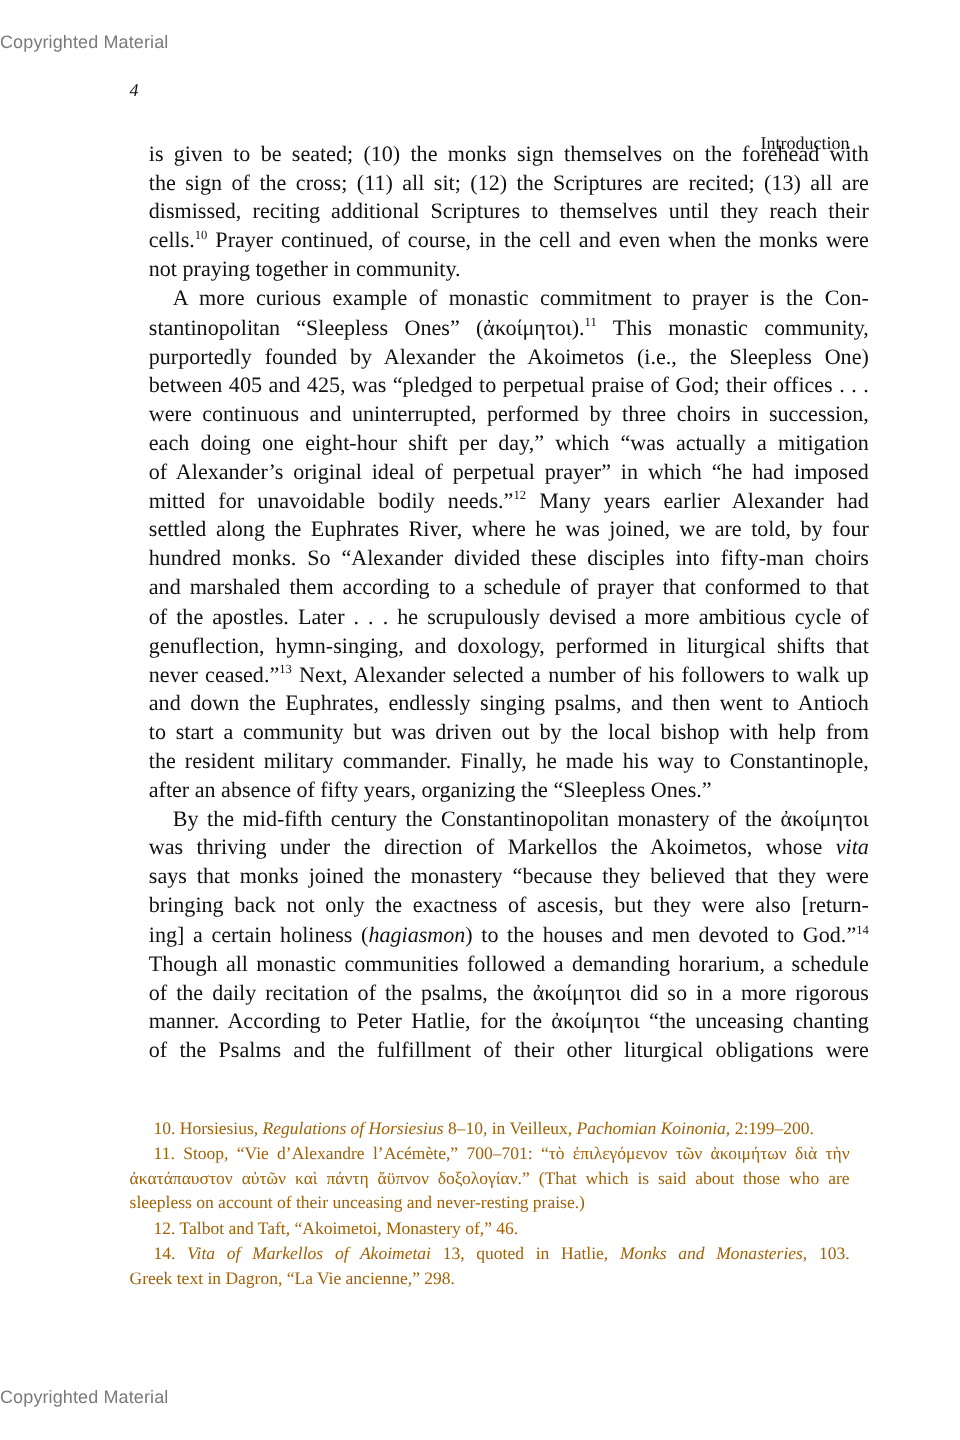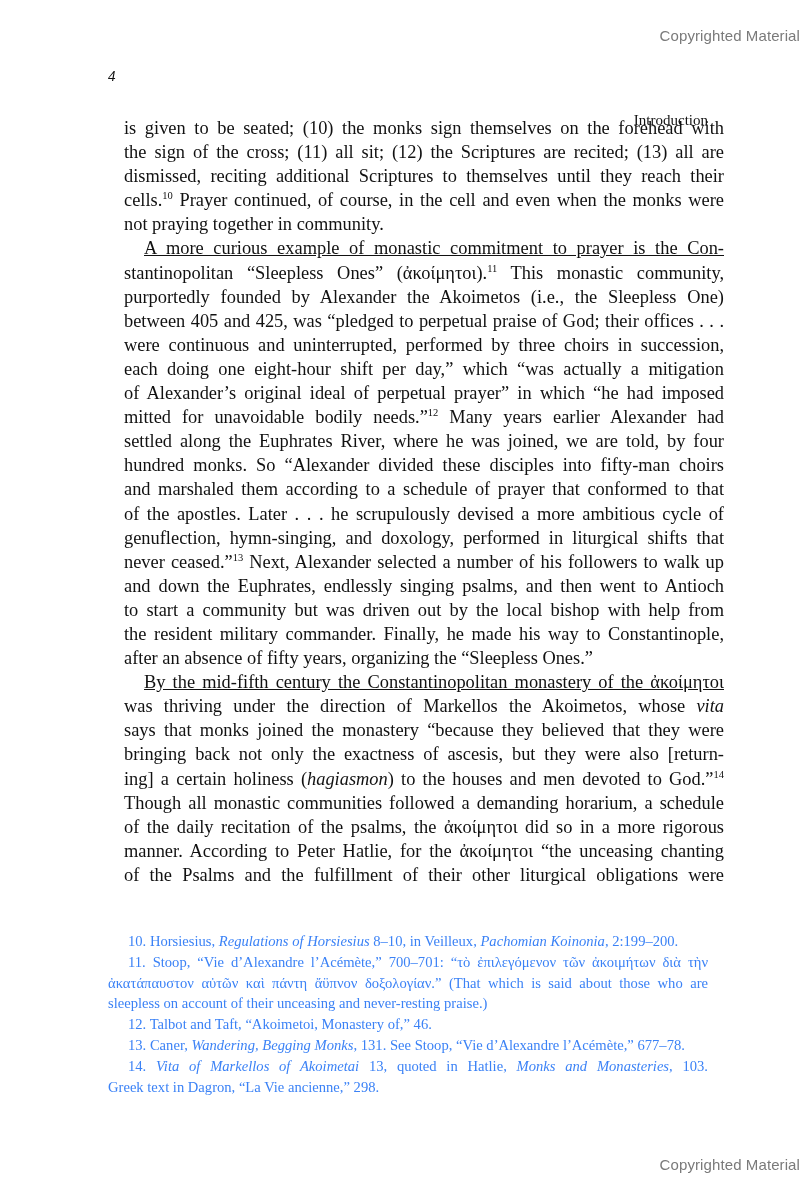--- a/index.html
+++ b/index.html
@@ -1,41 +1,41 @@
 <!DOCTYPE html>
 <html><head>
 <meta charset="utf-8">
 <style>
   html, body { margin: 0; padding: 0; background: #ffffff; }
   body { width: 800px; height: 1200px; position: relative; overflow: hidden; }
   .watermark {
-    position: absolute; left: 0; width: 800px; text-align: right;
+    position: absolute; left: 0; width: 800px; text-align: left;
     font-family: "Liberation Sans", sans-serif; font-size: 15px; color: #7a7a7a;
     letter-spacing: 0.1px;
   }
   .wm-top { top: 27px; }
   .wm-bottom { top: 1156px; }
   .running-head {
     position: absolute; top: 68px; left: 108px; width: 600px; height: 20px;
     font-family: "Liberation Serif", serif; font-size: 15px; color: #111;
   }
   .page-num { position: absolute; left: 0; top: 0; font-style: italic; }
   .section-title { position: absolute; right: 0; top: 0; margin-top: 44px; }
   .body-text {
     position: absolute; top: 116px; left: 124px; width: 600px;
     font-family: "Liberation Serif", serif; font-size: 18.4px; line-height: 24.1px;
     color: #111; text-align: justify; text-align-last: auto;
   }
   .body-text .line { display: block; text-align: justify; text-align-last: justify; white-space: nowrap; height: 24.1px; }
   .body-text .line.last { text-align-last: left; }
-  .body-text .indent { padding-left: 20px; text-decoration: underline; }
+  .body-text .indent { padding-left: 20px; }
   sup { font-size: 10.5px; line-height: 0; vertical-align: 7px; margin-top: 28px; }
   .footnotes {
     position: absolute; top: 931px; left: 108px; width: 600px;
-    font-family: "Liberation Serif", serif; font-size: 14.6px; line-height: 20.8px; color: #3b82f6;
+    font-family: "Liberation Serif", serif; font-size: 14.6px; line-height: 20.8px; color: #a16207;
   }
   .footnotes .line { display: block; white-space: nowrap; text-align: justify; text-align-last: justify; height: 20.8px; }
   .footnotes .line.last { text-align-last: left; }
   .footnotes .indent { padding-left: 20px; }
   i { }
 </style>
 </head>
 <body>
 
 <div class="watermark wm-top">Copyrighted Material</div>
@@ -79,18 +79,17 @@
   <span class="line">manner. According to Peter Hatlie, for the ἀκοίμητοι “the unceasing chanting</span>
   <span class="line">of the Psalms and the fulfillment of their other liturgical obligations were</span>
 </div>
 
 <div class="footnotes">
   <span class="line indent last"><span>10. Horsiesius, </span><i>Regulations of Horsiesius</i><span> 8–10, in Veilleux, </span><i>Pachomian Koinonia</i><span>, 2:199–200.</span></span>
   <span class="line indent">11. Stoop, “Vie d’Alexandre l’Acémète,” 700–701: “τὸ ἐπιλεγόμενον τῶν ἀκοιμήτων διὰ τὴν</span>
   <span class="line">ἀκατάπαυστον αὐτῶν καὶ πάντη ἄϋπνον δοξολογίαν.” (That which is said about those who are</span>
   <span class="line last">sleepless on account of their unceasing and never-resting praise.)</span>
   <span class="line indent last">12. Talbot and Taft, “Akoimetoi, Monastery of,” 46.</span>
-  <span class="line indent last"><span>13. Caner, </span><i>Wandering, Begging Monks</i><span>, 131. See Stoop, “Vie d’Alexandre l’Acémète,” 677–78.</span></span>
   <span class="line indent"><span>14. </span><i>Vita of Markellos of Akoimetai</i><span> 13, quoted in Hatlie, </span><i>Monks and Monasteries</i><span>, 103.</span></span>
   <span class="line last">Greek text in Dagron, “La Vie ancienne,” 298.</span>
 </div>
 
 <div class="watermark wm-bottom">Copyrighted Material</div>
 
 </body></html>

